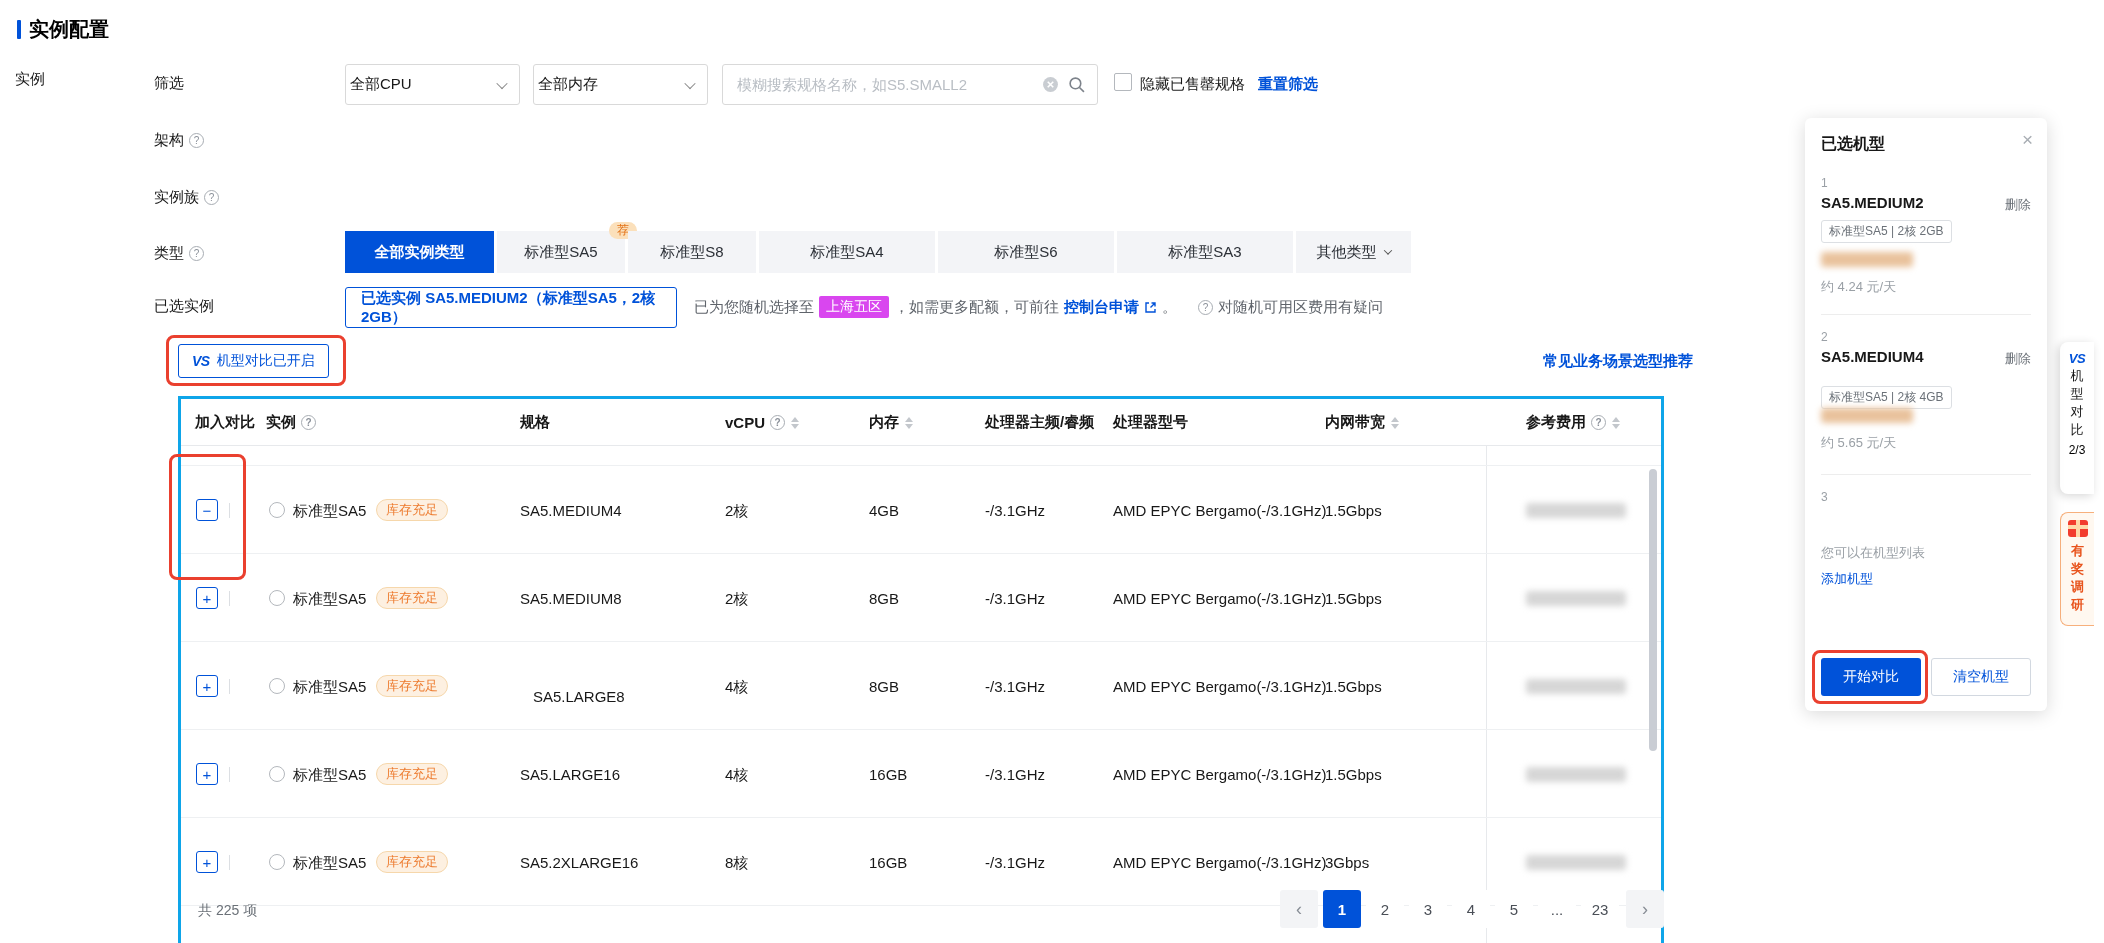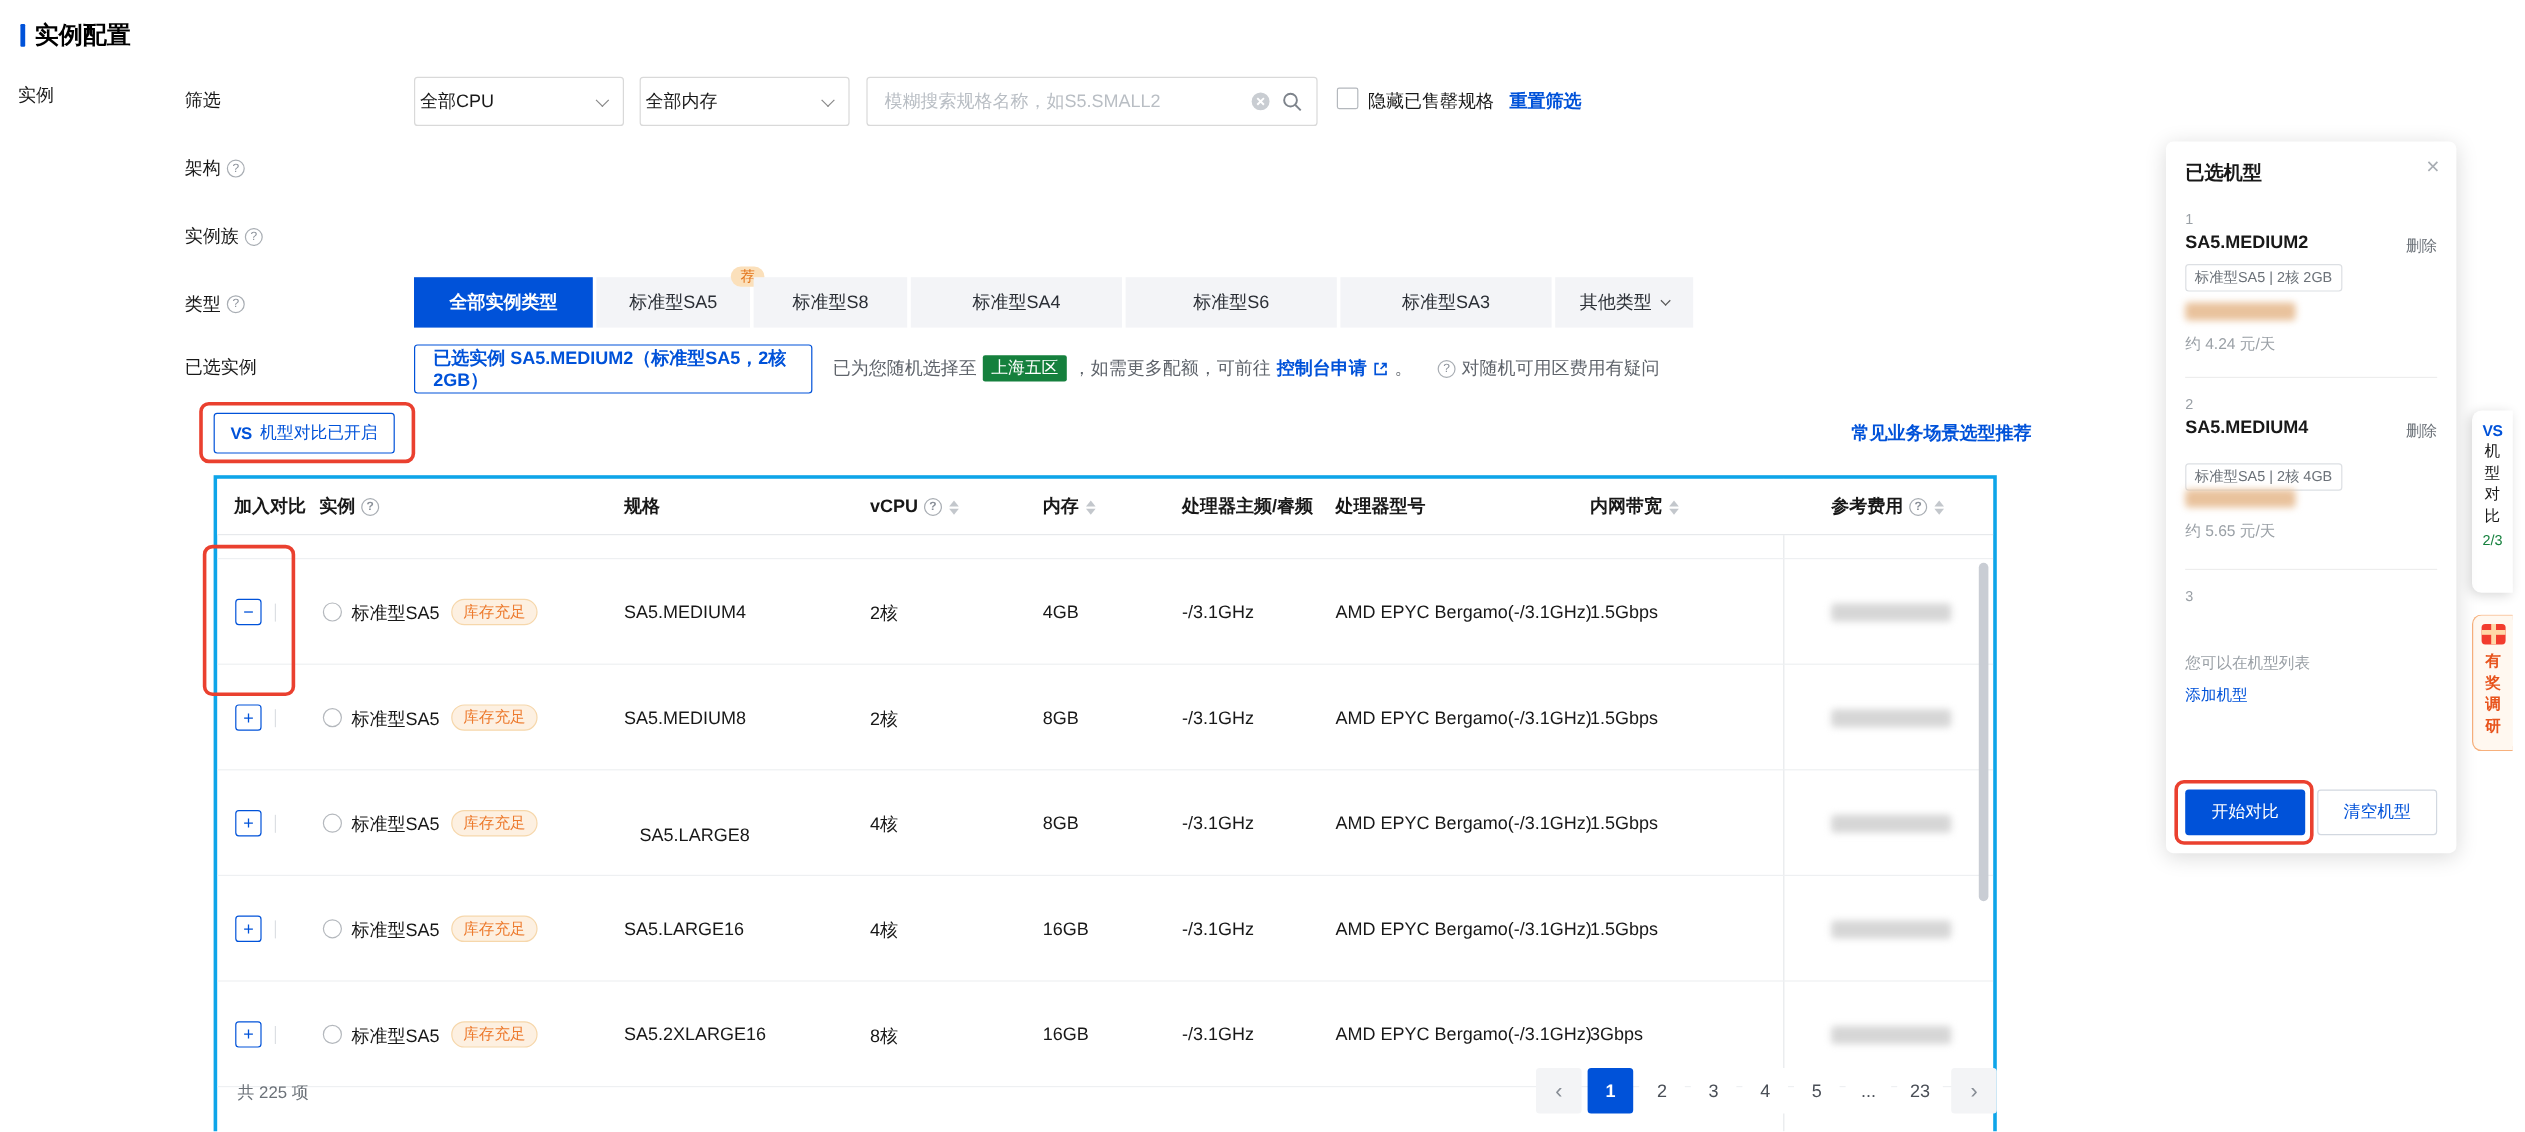--- a/index.html
+++ b/index.html
@@ -31,26 +31,26 @@
 
   
   .tabs { position:absolute; display:flex; gap:3px; }
   .tb { height:42px; display:flex; align-items:center; justify-content:center; background:#f3f4f7; color:#2b2f36; font-size:15px; cursor:pointer; position:relative; }
   .tb.sel { background:#0052d9; color:#fff; font-weight:bold; }
   .rec-badge { position:absolute; right:-12px; top:-9px; background:#fbe0bb; color:#e37318; font-size:12px; line-height:17px; padding:0 8px; border-radius:9px; font-weight:normal; }
 
   
   .selected-box { position:absolute; height:41px; border:1px solid #0052d9; border-radius:3px; color:#0052d9; font-weight:bold; display:flex; align-items:center; padding:0 15px; background:#fff; cursor:pointer; }
   .note { display:flex; align-items:center; gap:5px; color:#5f646b; font-size:15px; }
-  .zone-tag { background:#15803d; color:#fff; font-size:14px; padding:2px 7px; border-radius:2px; cursor:pointer; }
+  .zone-tag { background:#d946ef; color:#fff; font-size:14px; padding:2px 7px; border-radius:2px; cursor:pointer; }
   .note .qgroup { display:flex; align-items:center; gap:5px; margin-left:16px; }
 
   
   .vs-toggle { position:absolute; height:34px; border:1px solid #0052d9; border-radius:3px; background:#fff; color:#0052d9; display:flex; align-items:center; gap:7px; padding:0 13px; font-size:14px; cursor:pointer; }
-  .vslogo { font-weight:900; color:#0052d9; letter-spacing:-0.5px; }
+  .vslogo { font-style:italic; font-weight:900; color:#0052d9; letter-spacing:-0.5px; }
 
   
   .table { position:absolute; left:178px; top:396px; width:1486px; height:577px; border:3px solid #0ea5e9; background:#fff; overflow:hidden; }
   .thead { position:absolute; left:0; top:0; width:100%; height:47px; border-bottom:1px solid #e7e9ec; background:#fff; }
   .hcell { position:absolute; top:0; height:47px; display:flex; align-items:center; font-weight:bold; font-size:15px; color:#181818; }
   .sort { display:inline-flex; flex-direction:column; gap:2px; margin-left:6px; cursor:pointer; }
   .sort i { display:block; width:0; height:0; border-left:4px solid transparent; border-right:4px solid transparent; }
   .sort .u { border-bottom:5px solid #c3c7cc; }
   .sort .d { border-top:5px solid #c3c7cc; }
   .strip { position:absolute; left:0; top:47px; width:100%; height:20px; border-bottom:1px solid #eef0f2; }
@@ -83,21 +83,21 @@
   .p-price { position:absolute; left:16px; font-size:13px; color:#9aa0a6; }
   .p-div { position:absolute; left:16px; right:16px; height:1px; background:#ededed; }
   .p-hint { position:absolute; left:16px; font-size:13px; color:#9aa0a6; }
   .p-add { position:absolute; left:16px; font-size:13px; color:#0052d9; cursor:pointer; }
   .p-btn-start { position:absolute; left:16px; top:540px; width:100px; height:38px; background:#0052d9; color:#fff; border:none; border-radius:3px; font-size:14px; cursor:pointer; font-family:inherit; }
   .p-btn-clear { position:absolute; left:126px; top:540px; width:100px; height:38px; background:#fff; color:#0052d9; border:1px solid #d2d8e0; border-radius:3px; font-size:14px; cursor:pointer; font-family:inherit; }
 
   
   .side-compare { position:absolute; left:2060px; top:342px; width:34px; height:152px; background:#fff; border-radius:8px 0 0 8px; box-shadow:-2px 2px 10px rgba(0,0,0,.16); display:flex; flex-direction:column; align-items:center; padding-top:9px; gap:1px; z-index:4; cursor:pointer; }
   .vchar { font-size:13px; color:#181818; line-height:17px; }
-  .vcount { font-size:12px; color:#15803d; margin-top:4px; }
+  .vcount { font-size:12px; color:#000000; margin-top:4px; }
   .side-survey { position:absolute; left:2060px; top:512px; width:34px; height:114px; background:#fff8f0; border:1px solid #f7b07c; border-right:none; border-radius:8px 0 0 8px; display:flex; flex-direction:column; align-items:center; padding-top:7px; gap:1px; cursor:pointer; }
   .side-survey .vchar { color:#e8541d; font-weight:bold; }
   .gift { position:relative; width:20px; height:17px; background:#f23c2e; border-radius:3px; margin-bottom:4px; flex:none; }
   .gift::before { content:""; position:absolute; left:50%; top:0; width:4px; height:100%; margin-left:-2px; background:#ffd8a8; }
   .gift::after { content:""; position:absolute; top:5px; left:0; width:100%; height:4px; background:#ffd8a8; }
 
   
   .redbox { position:absolute; border:3px solid #ea402f; border-radius:8px; z-index:50; pointer-events:none; }
 </style>
 </head>

